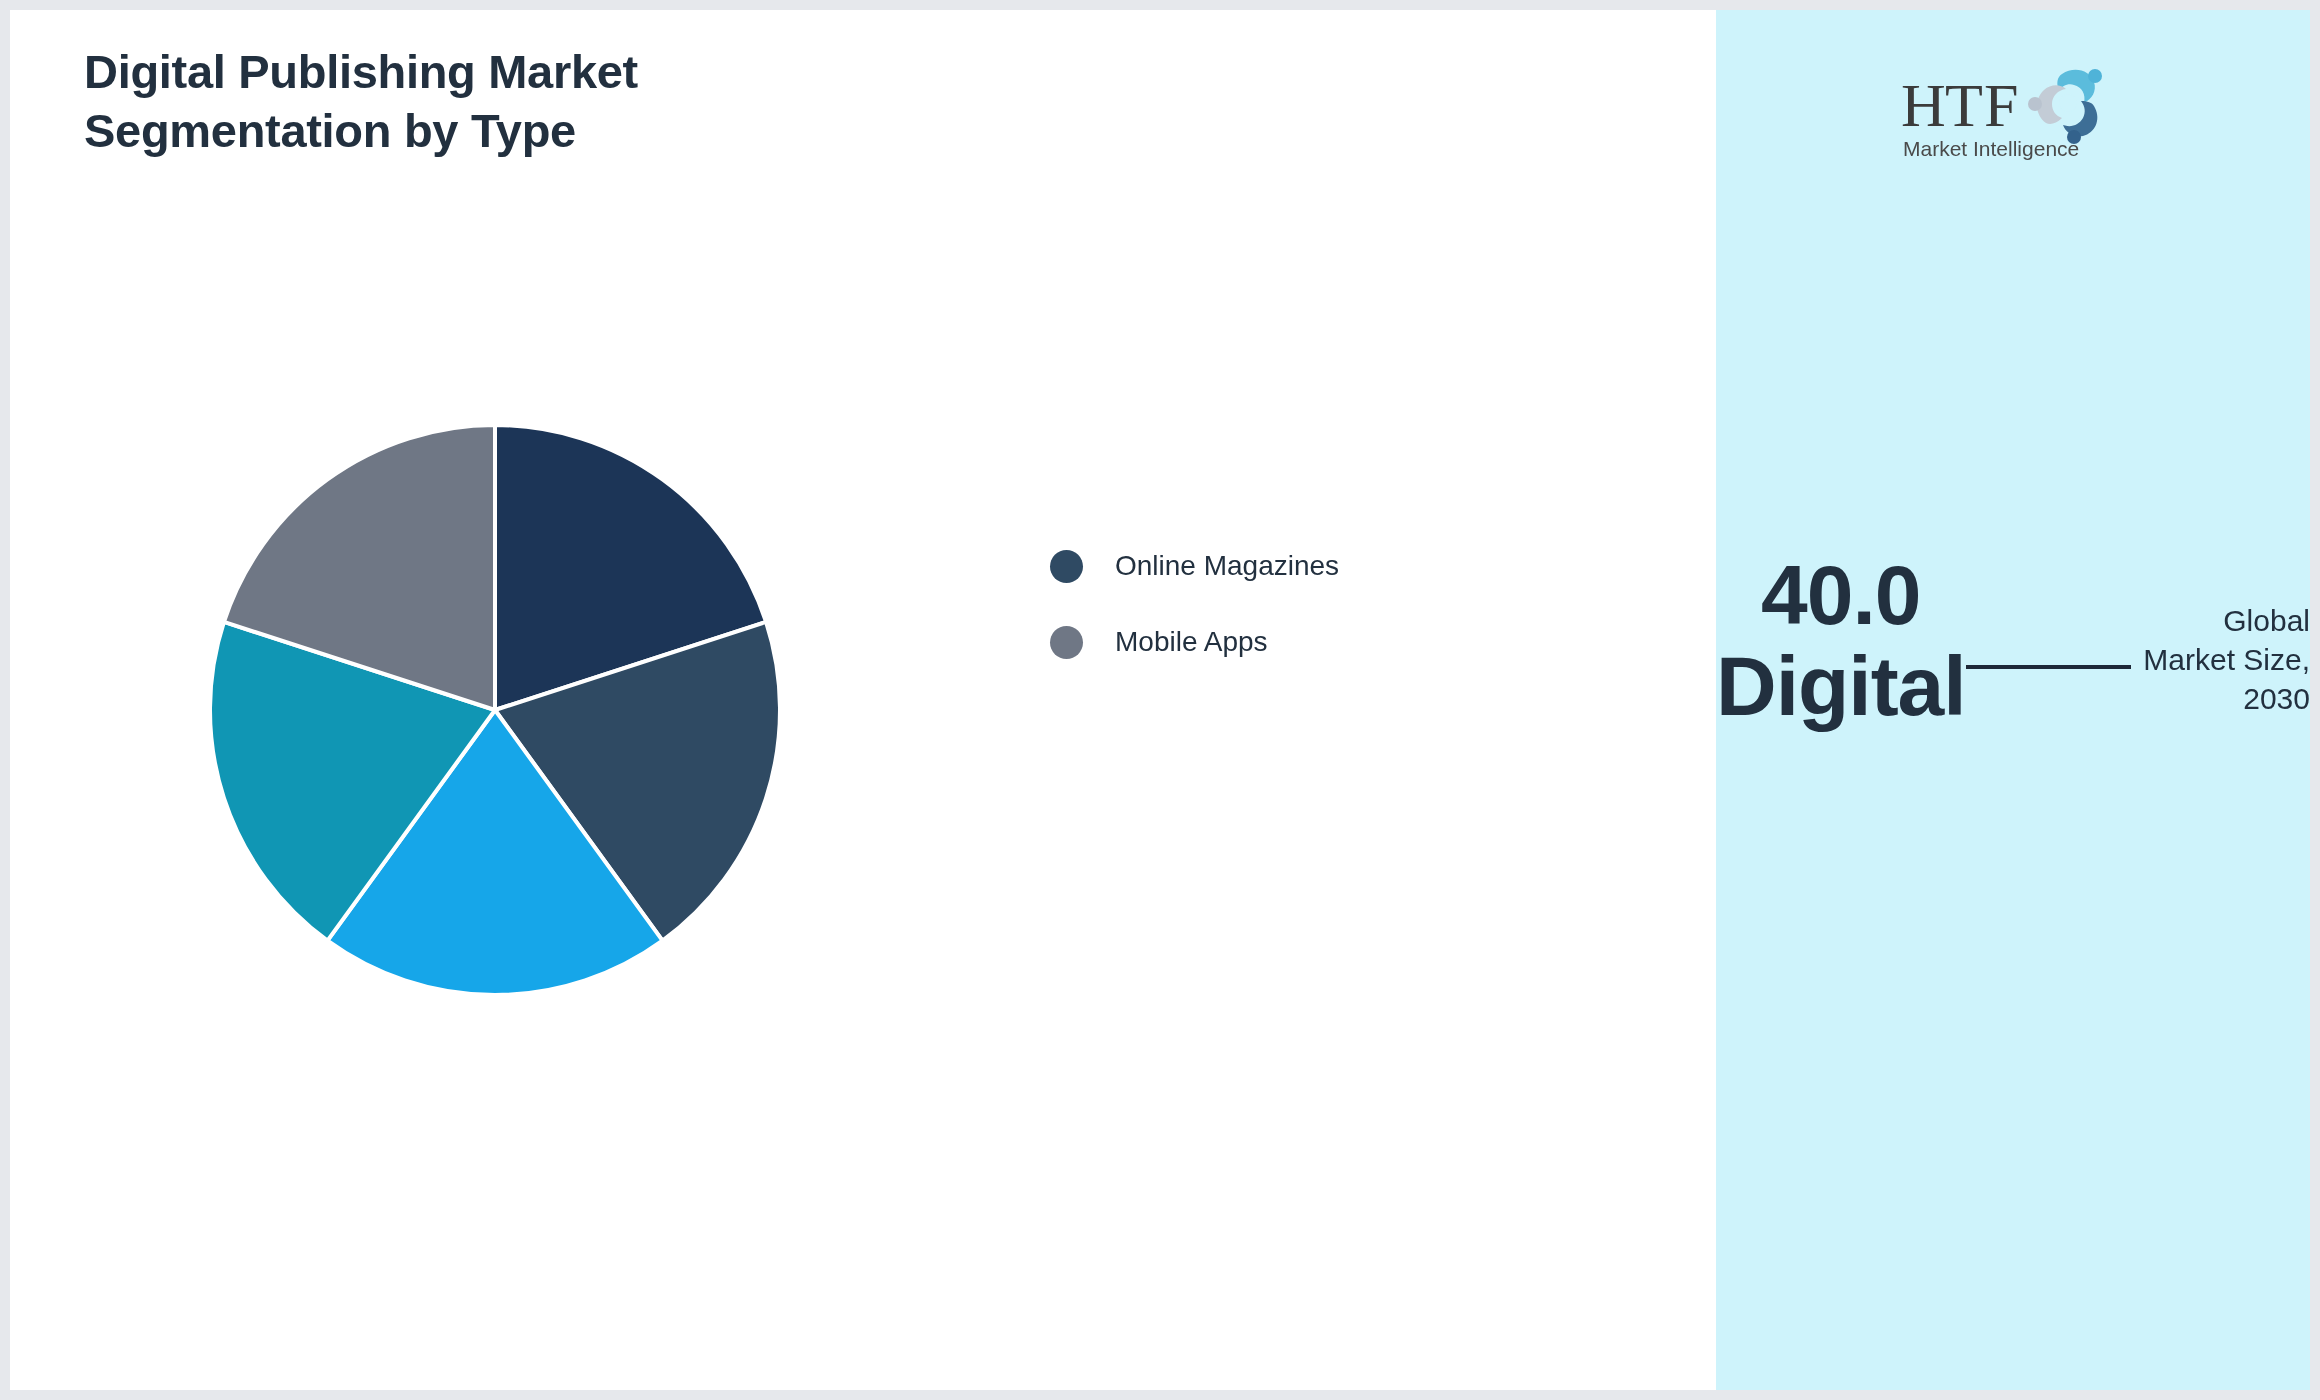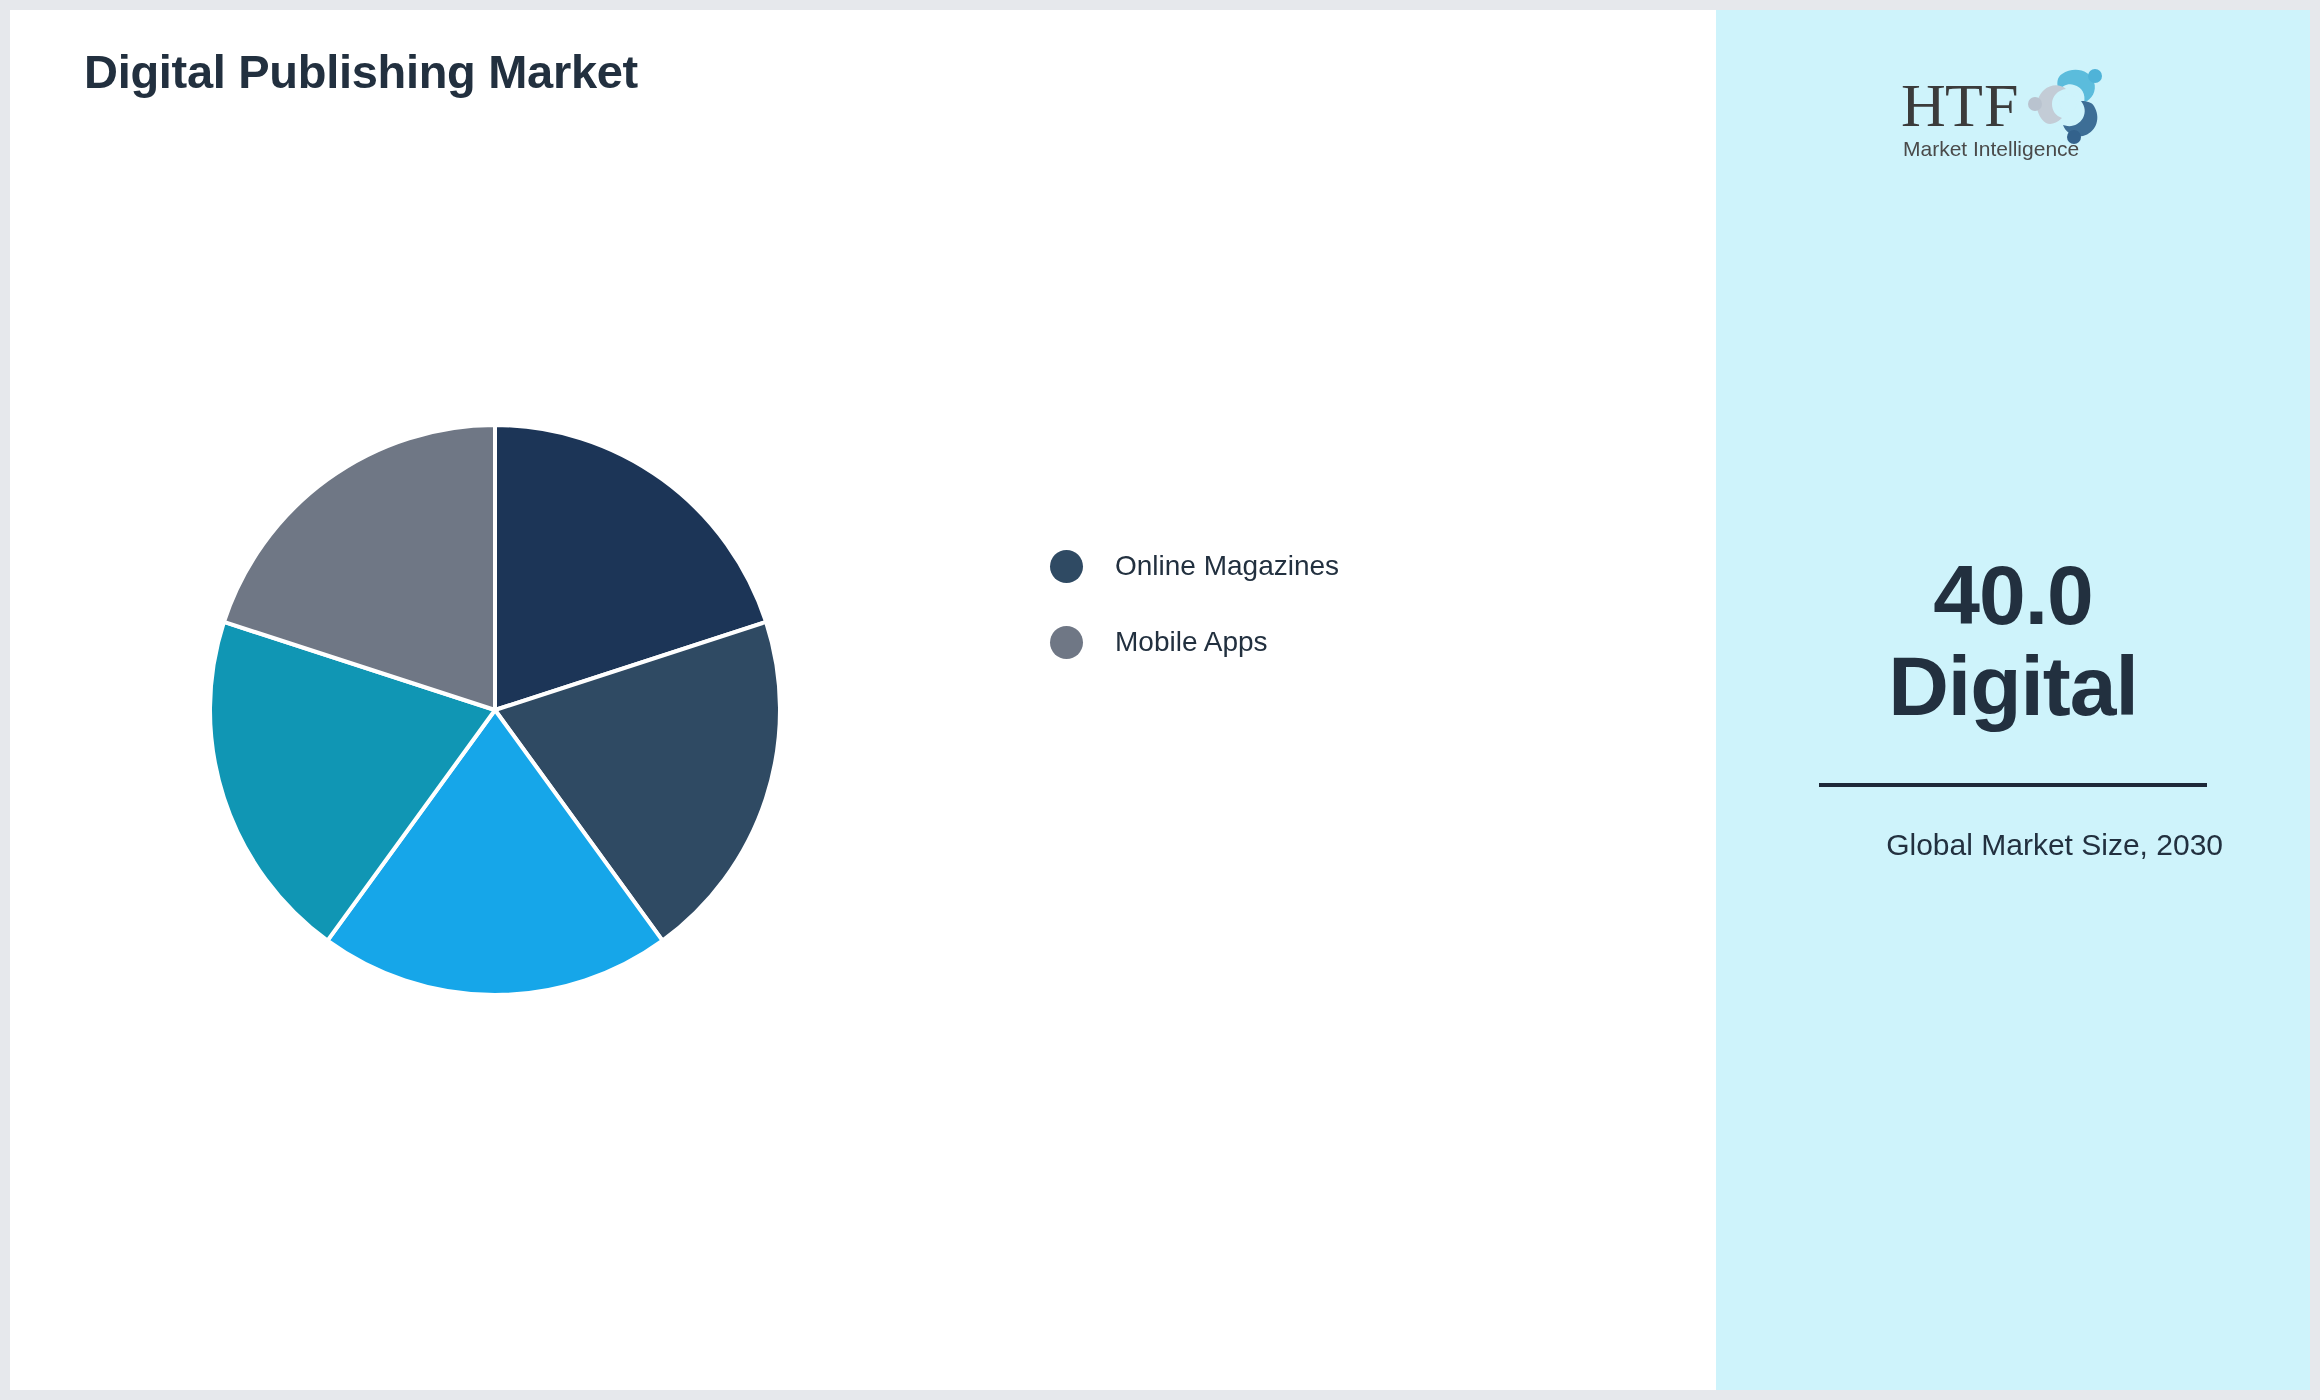--- a/index.html
+++ b/index.html
@@ -113,21 +113,21 @@
   #brand-logo-mark {
     display: block;
   }
 
   #stat-block {
     position: absolute;
     left: 0;
     top: 540px;
     width: 594px;
     display: flex;
-    flex-direction: column;
+    flex-direction: row;
     align-items: center;
   }
   #stat-value {
     width: 470px;
     text-align: center;
     font-size: 84px;
     font-weight: bold;
     line-height: 1.08;
     letter-spacing: -1px;
     color: #22303f;
@@ -151,20 +151,21 @@
 </style>
 </head>
 <body>
 
 <div id="infographic-card">
 
   <div id="chart-panel">
 
     <div id="chart-title">
       <span class="title-line">Digital Publishing Market</span>
+      <span class="title-line">Segmentation by Type</span>
     </div>
 
     <div id="pie-wrap">
       <svg id="pie-svg" viewBox="0 0 580 580">
         <g id="pie-slices">
             <path d="M 290 290 L 290 5 A 285 285 0 0 1 561.0511071441188 201.93015660314 Z" fill="#1c3557" stroke="#ffffff" stroke-width="4" stroke-linejoin="round"></path>
             <path d="M 290 290 L 561.0511071441188 201.93015660314 A 285 285 0 0 1 457.5187969033549 520.56984339686 Z" fill="#2f4a63" stroke="#ffffff" stroke-width="4" stroke-linejoin="round"></path>
             <path d="M 290 290 L 457.5187969033549 520.56984339686 A 285 285 0 0 1 122.48120309664517 520.56984339686 Z" fill="#16a6e9" stroke="#ffffff" stroke-width="4" stroke-linejoin="round"></path>
             <path d="M 290 290 L 122.48120309664517 520.56984339686 A 285 285 0 0 1 18.94889285588124 201.9301566031399 Z" fill="#1096b4" stroke="#ffffff" stroke-width="4" stroke-linejoin="round"></path>
             <path d="M 290 290 L 18.94889285588124 201.9301566031399 A 285 285 0 0 1 289.99999999999994 5 Z" fill="#6f7785" stroke="#ffffff" stroke-width="4" stroke-linejoin="round"></path>

